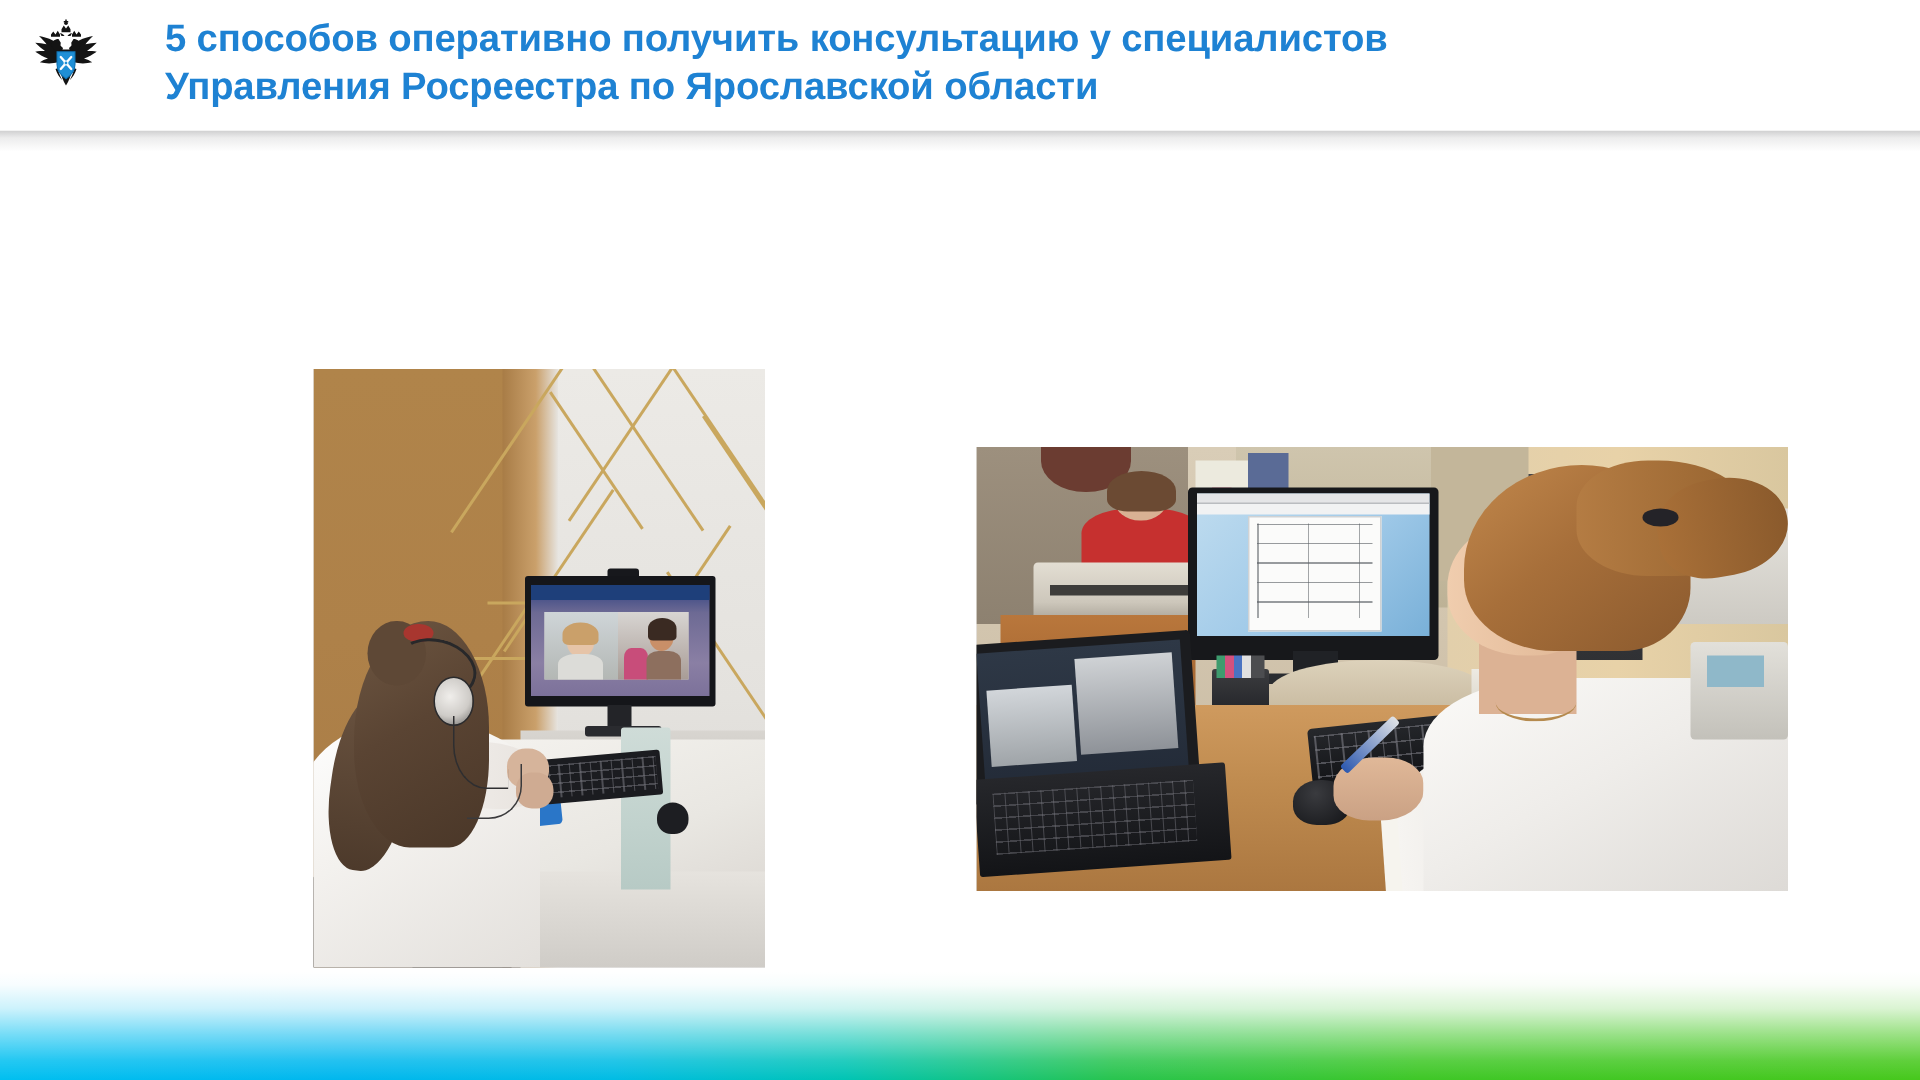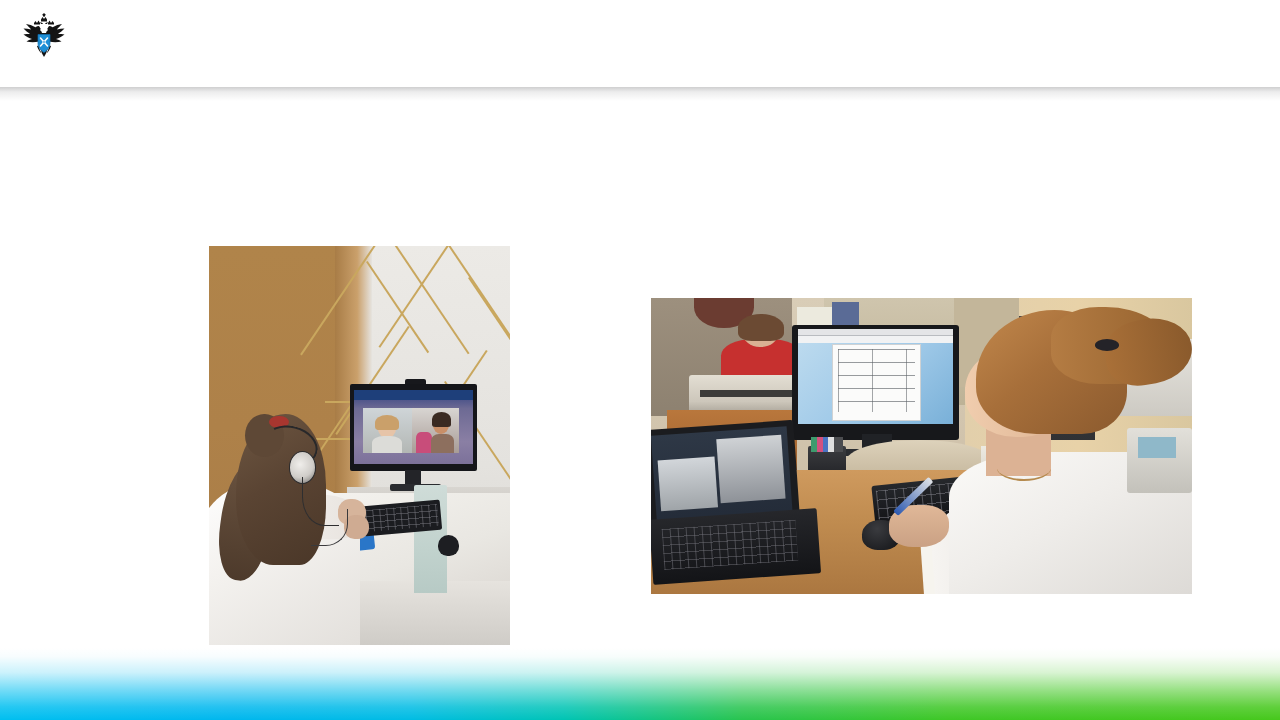--- a/index.html
+++ b/index.html
@@ -575,20 +575,22 @@
 
       <path d="M38 47 L62 47 L62 64 C62 73 56 79 50 83 C44 79 38 73 38 64 Z" fill="#1F8FD6" stroke="#0E6FB0" stroke-width="1.4"></path>
 
       <g stroke="#FFFFFF" stroke-width="3.1" stroke-linecap="round" fill="none">
         <path d="M43 54 L57 70"></path>
         <path d="M57 54 L43 70"></path>
       </g>
       <circle cx="50" cy="62" r="2.6" fill="#1F8FD6" stroke="#FFFFFF" stroke-width="1.4"></circle>
     </svg>
   </div>
+  <div class="header-title">5 способов оперативно получить консультацию у специалистов
+Управления Росреестра по Ярославской области</div>
 </div>
 <div class="header-shadow"></div>
 
 <div class="photo photo-left">
   <div class="ph-layer l-wall-white"></div>
   <div class="ph-layer l-wall-orange"></div>
   <div class="ph-layer l-wall-orange2"></div>
 
   <div class="l-gold-d" style="left:58%;top:-4%;width:2px;height:150px;background:#c9a75e;transform:rotate(34deg);"></div>
   <div class="l-gold-d" style="left:58%;top:-4%;width:2px;height:150px;background:#c9a75e;transform:rotate(-34deg);"></div>

